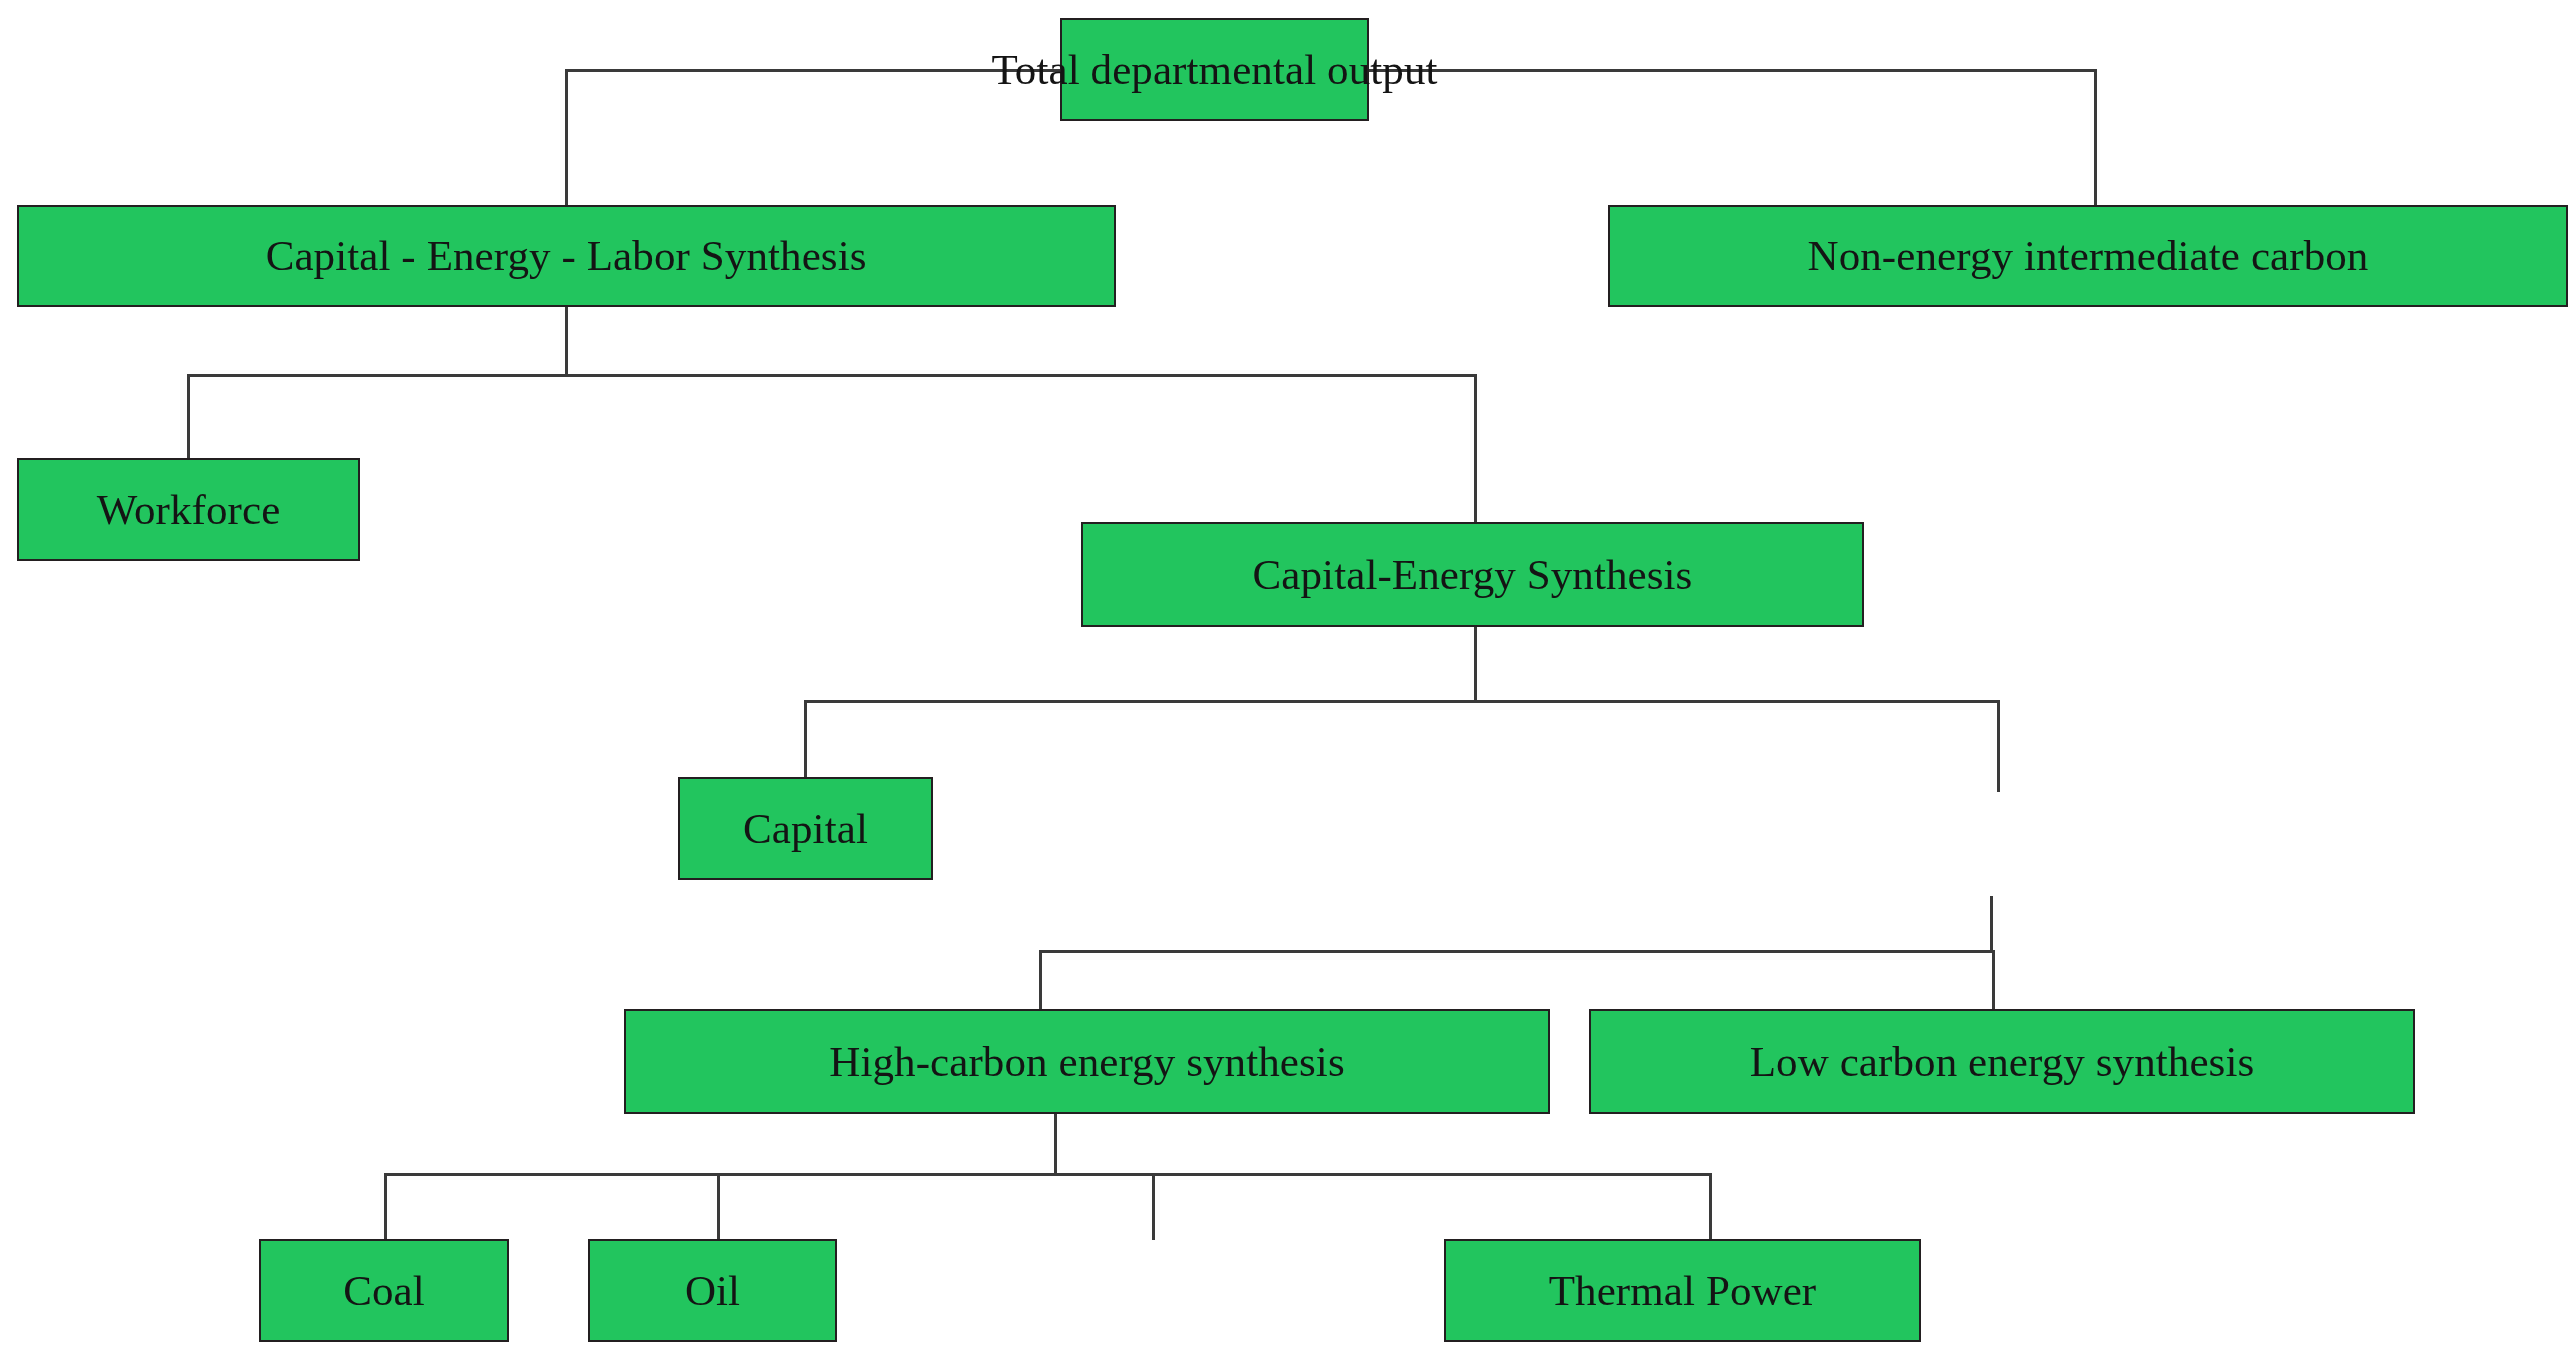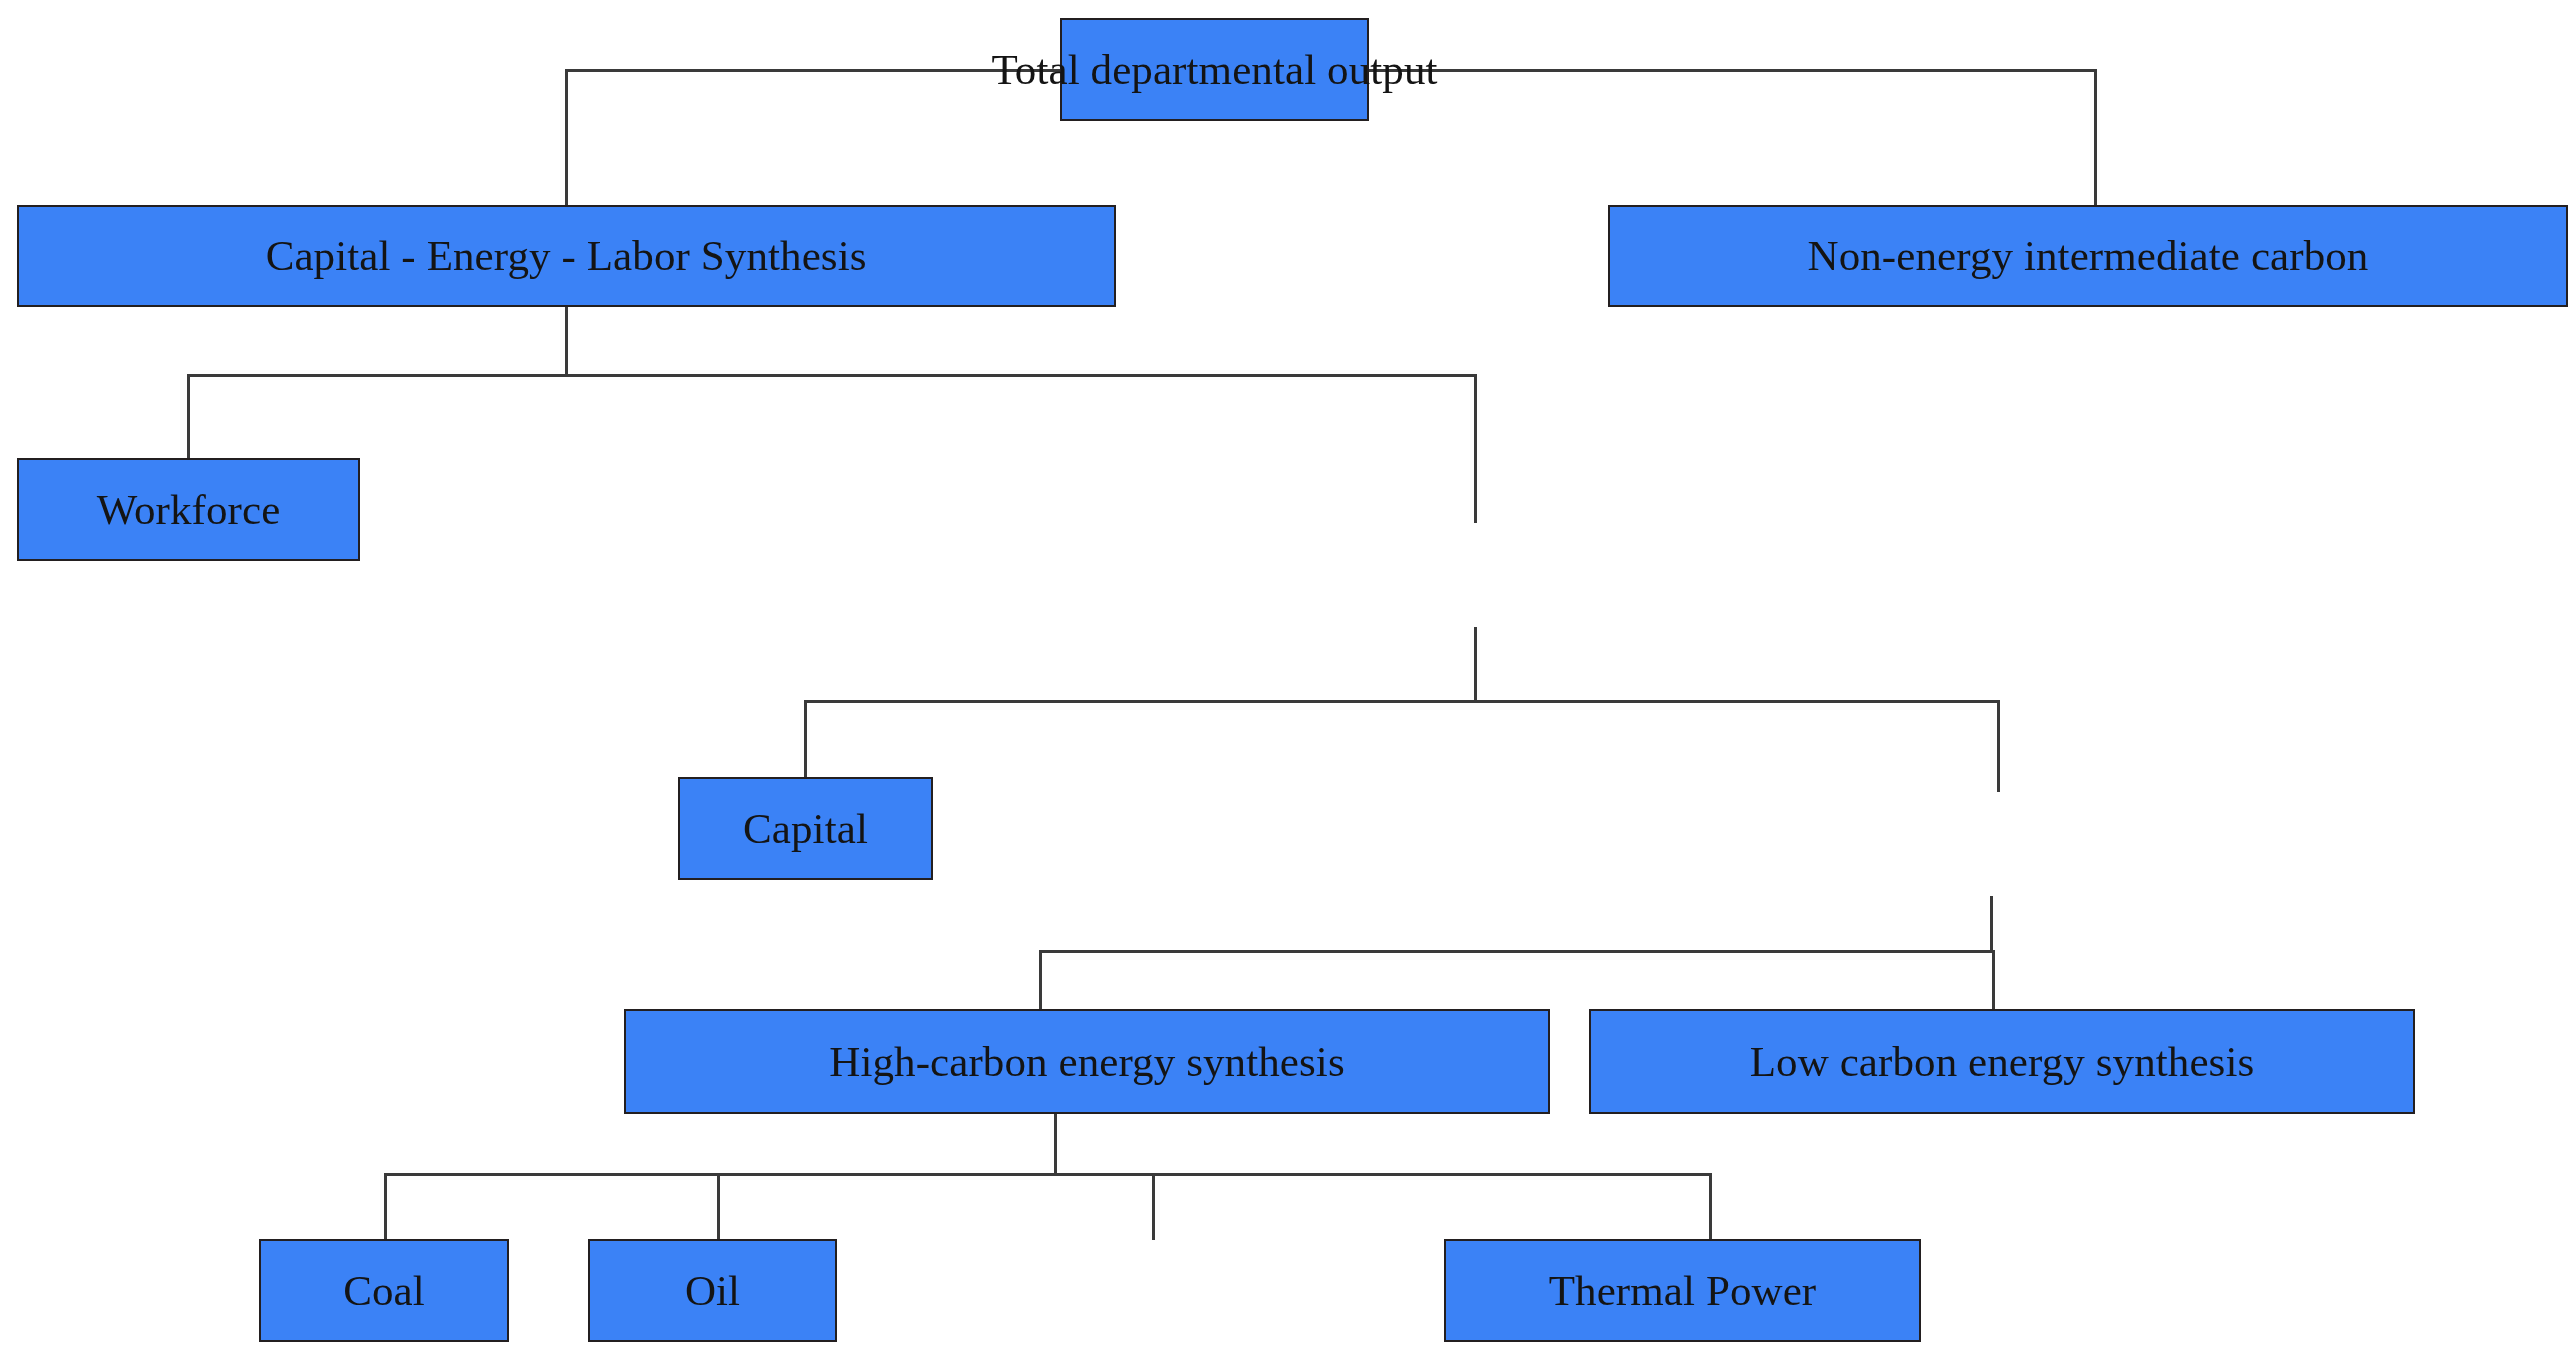--- a/index.html
+++ b/index.html
@@ -13,21 +13,21 @@
   #canvas {
     position: relative;
     width: 2576px;
     height: 1361px;
     background: #ffffff;
     overflow: hidden;
   }
   .node {
     position: absolute;
     box-sizing: border-box;
-    background: #3b82f6;
+    background: #22c55e;
     border: 2.1px solid #231f20;
     display: flex;
     align-items: center;
     justify-content: center;
     text-align: center;
     color: #141414;
     line-height: 1.1;
     letter-spacing: 0.1px;
     z-index: 2;
   }
@@ -88,20 +88,23 @@
   </div>
 
   <div class="node n-lg" style="left: 1608px; top: 205px; width: 960px; height: 102px;">
     <span class="label">Non-energy intermediate carbon</span>
   </div>
 
   <div class="node n-lg" style="left: 17px; top: 458px; width: 343px; height: 103px;">
     <span class="label">Workforce</span>
   </div>
 
+  <div class="node n-lg" style="left: 1081px; top: 522px; width: 783px; height: 105px;">
+    <span class="label">Capital-Energy Synthesis</span>
+  </div>
 
   <div class="node n-lg" style="left: 678px; top: 777px; width: 255px; height: 103px;">
     <span class="label">Capital</span>
   </div>
 
 
   <div class="node n-lg" style="left: 588px; top: 1009px; width: 926px; height: 105px; margin-left: 36px;">
     <span class="label">High-carbon energy synthesis</span>
   </div>
 

